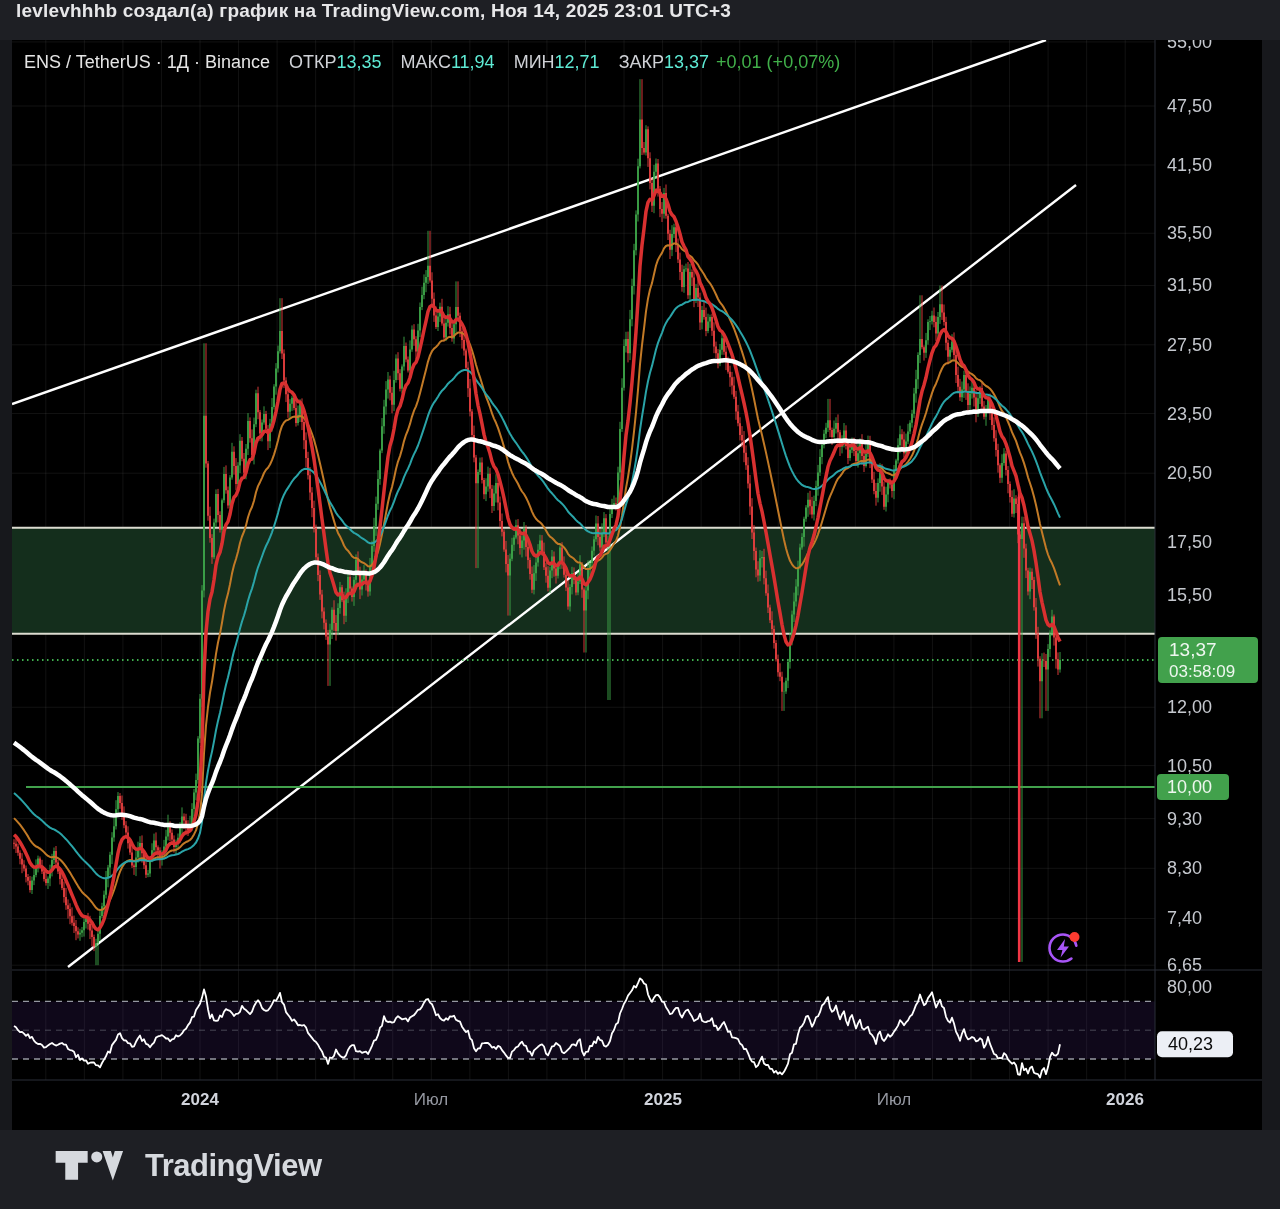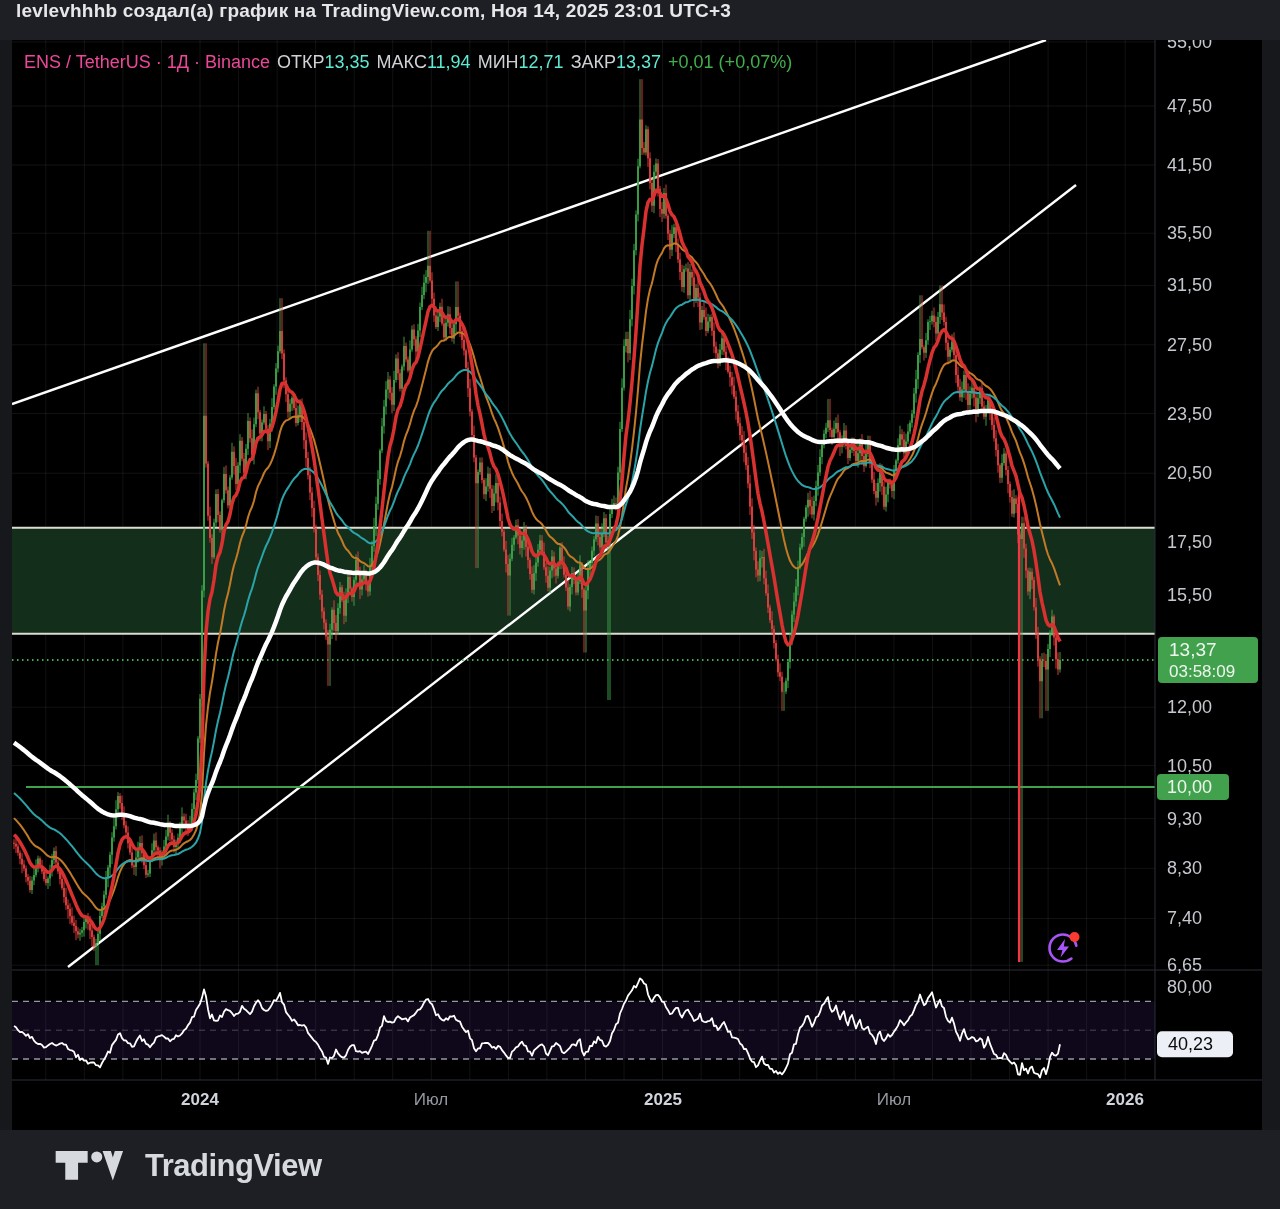--- a/index.html
+++ b/index.html
@@ -3,22 +3,22 @@
 <meta charset="utf-8">
 <style>
   html,body{margin:0;padding:0;background:#17181c;}
   #stage{position:relative;width:1280px;height:1209px;background:#17181c;overflow:hidden;
          font-family:"Liberation Sans",sans-serif;}
   #chart-svg{position:absolute;left:0;top:0;}
   .topbar{position:absolute;left:0;top:0;width:1280px;height:40px;background:#1e1f24;
           display:flex;align-items:flex-start;z-index:5;}
   .topbar span{margin-left:16px;color:#e7e7e9;font-size:19px;font-weight:600;letter-spacing:.2px;}
   .legend{position:absolute;left:24px;top:52px;z-index:4;font-size:18px;white-space:nowrap;}
-  .legend .sym{color:#ec4899;font-weight:500;}
-  .legend .lbl{color:#cfd1d6;margin-left:2px;}
+  .legend .sym{color:#e5e5e5;font-weight:500;}
+  .legend .lbl{color:#cfd1d6;margin-left:14px;}
   .legend .val{color:#5eead4;}
   .legend .chg{color:#41b04a;margin-left:2px;}
   .bottombar{position:absolute;left:0;top:1130px;width:1280px;height:79px;background:#1e1f24;z-index:5;}
   .tvlogo{position:absolute;left:55px;top:18px;display:flex;align-items:center;cursor:pointer;}
   .tvlogo svg{display:block;}
   .tvlogo .word{margin-left:14px;color:#d6d9de;font-size:31px;font-weight:700;letter-spacing:-0.5px;}
   .flashicon{position:absolute;left:1043px;top:926px;width:42px;height:42px;z-index:4;cursor:pointer;}
 </style>
 </head>
 <body>

